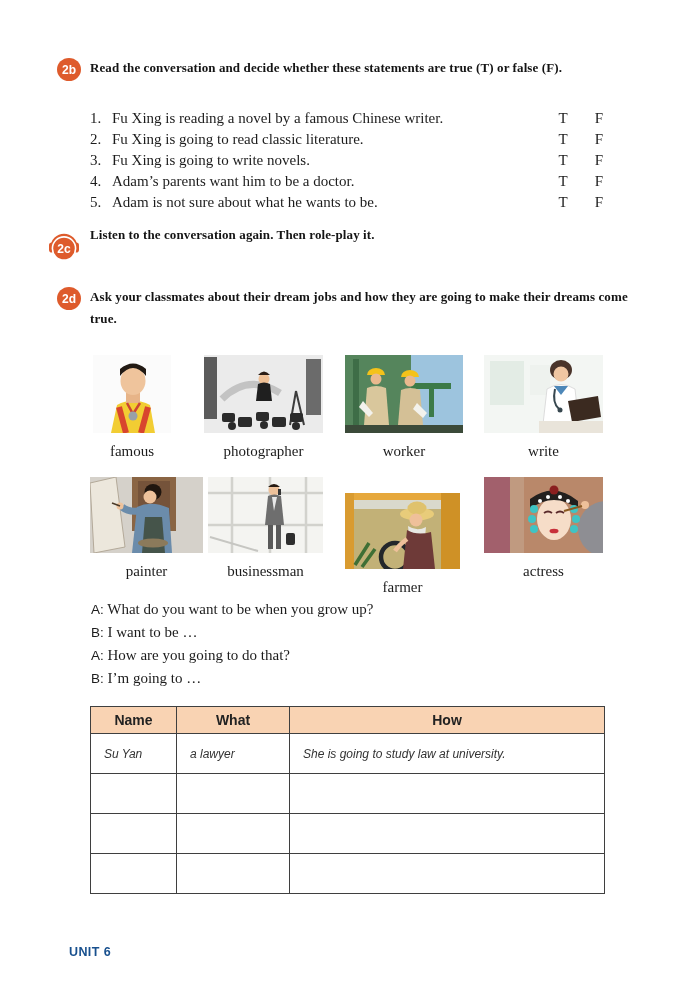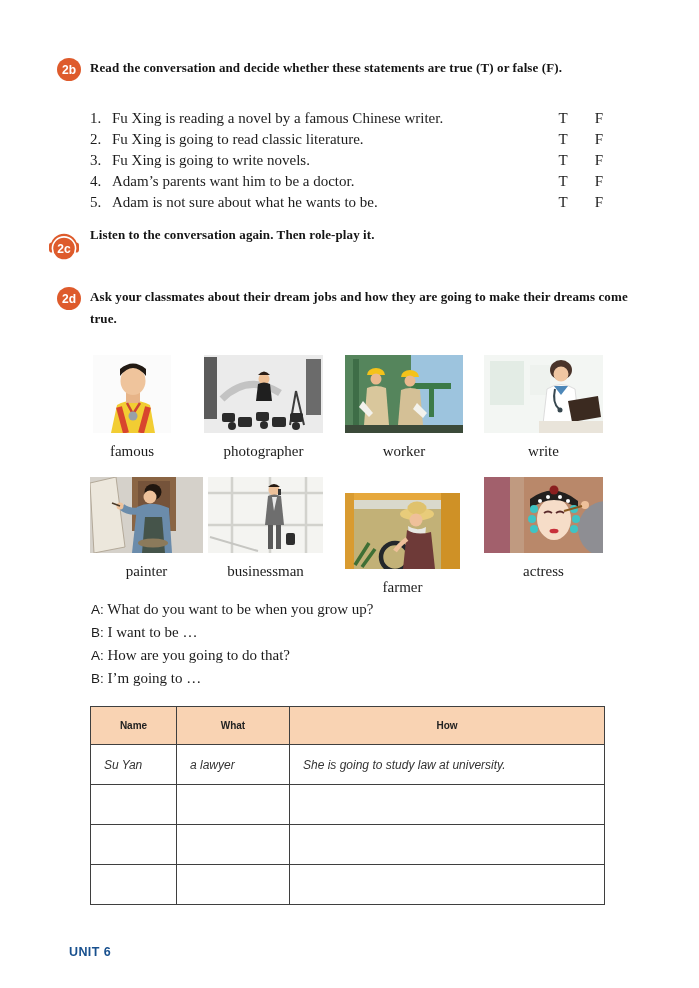--- a/index.html
+++ b/index.html
@@ -42,22 +42,22 @@
   .dlg-line { font-size:15px; line-height:22px; }
   .dlg-speaker { font-family:"Liberation Sans", sans-serif; font-size:13.5px; }
   
   .fill-table {
     position:absolute; left:90px; top:706px; width:514px;
     border-collapse:collapse; table-layout:fixed;
     font-family:"Liberation Sans", sans-serif;
   }
   .fill-table th, .fill-table td { border:1.3px solid #3f3f3f; }
   .fill-table th {
-    background:#f9d3b3; font-size:10px; font-weight:bold; color:#222;
-    height:38px; text-align:center;
+    background:#f9d3b3; font-size:14px; font-weight:bold; color:#222;
+    height:27px; text-align:center;
   }
   .fill-table td {
     height:40px; font-size:12px; font-style:italic; color:#333;
     padding-left:13px; vertical-align:middle;
   }
   .col-name { width:86px; } .col-what { width:113px; } .col-how { width:315px; }
   
   .foot-num {
     position:absolute; left:33px; top:992px; width:29px; height:23px;
     border-radius:50%; background:#1b4f92; color:#fff;

